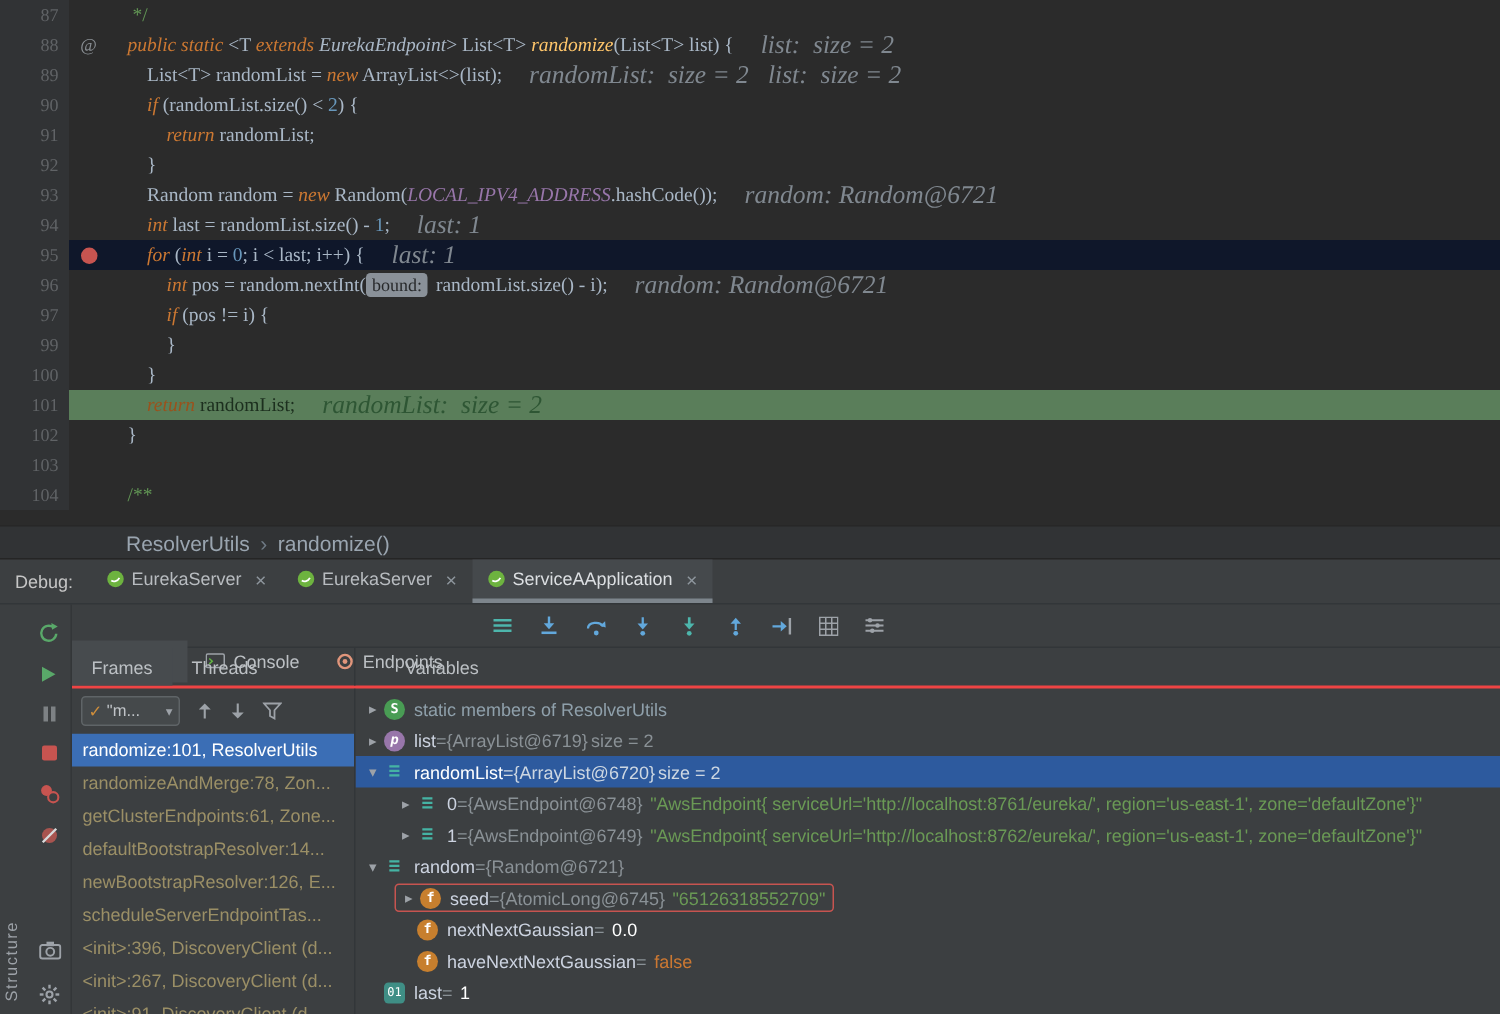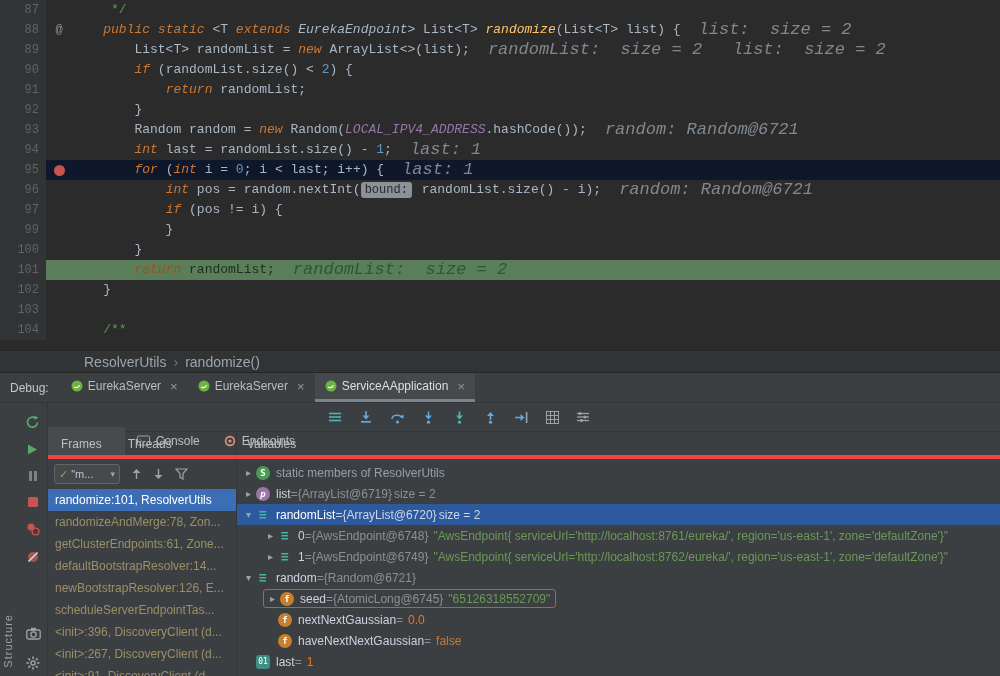--- a/index.html
+++ b/index.html
@@ -1,21 +1,21 @@
 <!DOCTYPE html>
 <html><head>
 <meta charset="utf-8">
 <style>
   html,body{margin:0;padding:0;background:#1e1e1e;}
   .screen{position:relative;width:1000px;height:676px;background:#2b2b2b;overflow:hidden;
           font-family:"Liberation Sans",sans-serif;color:#a9b7c6;}
 
   
   .editor{position:absolute;top:0;left:0;width:100%;height:350px;overflow:hidden;background:#2b2b2b;}
-  .cl{display:flex;height:20px;font-family:Liberation Mono, monospace;font-size:13px;line-height:20px;}
+  .cl{display:flex;height:20px;font-family:Liberation Serif, serif;font-size:13px;line-height:20px;}
   .num{width:46px;flex:none;text-align:right;padding-right:7px;color:#606366;background:#313335;
        font-size:12px;box-sizing:border-box;}
   .rest{flex:1;display:flex;align-items:center;min-width:0;}
   .gi{width:26px;flex:none;display:flex;align-items:center;justify-content:center;color:#8a8f94;font-size:12px;}
   .bpdot{width:11px;height:11px;border-radius:50%;background:#c75450;}
   .ct{white-space:pre;}
   .sg-d{color:#a9b7c6}
   .sg-k{color:#cc7832;font-style:italic}
   .sg-m{color:#ffc66b;font-style:italic}
   .sg-cm{color:#629755}
@@ -53,21 +53,21 @@
   .iconstrip{position:absolute;top:30px;left:18px;width:30px;bottom:0;border-right:1px solid #333638;
              display:flex;flex-direction:column;align-items:center;padding-top:12px;gap:14px;box-sizing:border-box;}
   .iconstrip .bottom{position:absolute;bottom:6px;left:0;width:30px;display:flex;flex-direction:column;
                      gap:16px;align-items:center;}
   .dbg-main{position:absolute;top:30px;left:48px;right:0;bottom:0;display:flex;flex-direction:column;}
   .tbar{height:29px;flex:none;border-bottom:1px solid #323639;display:flex;align-items:center;box-sizing:border-box;}
   .vtab{height:100%;display:flex;align-items:center;gap:6px;padding:0 12px;color:#bcc0c4;}
   .vtab.sel{background:#474b4e;}
   .tbicons{display:flex;align-items:center;gap:7px;margin-left:16px;}
   .tbi{width:24px;height:22px;display:flex;align-items:center;justify-content:center;}
-  .subbar{height:27px;flex:none;border-bottom:4px solid #ef4444;display:flex;box-sizing:border-box;}
+  .subbar{height:27px;flex:none;border-bottom:2px solid #ef4444;display:flex;box-sizing:border-box;gap:23px;}
   .frames-head{width:189px;flex:none;display:flex;border-right:1px solid #323639;box-sizing:border-box;}
   .ftab{height:100%;display:flex;align-items:center;padding:0 13px;color:#bcc0c4;}
   .ftab.sel{background:#474b4e;}
   .vars-head{flex:1;display:flex;align-items:center;padding-left:10px;color:#bcc0c4;}
 
   .content{flex:1;display:flex;overflow:hidden;}
   .frames-pane{width:189px;flex:none;border-right:1px solid #323639;display:flex;flex-direction:column;
                overflow:hidden;box-sizing:border-box;}
   .fcontrols{height:30px;flex:none;display:flex;align-items:center;gap:11px;padding:0 6px;}
   .fcombo{width:66px;height:20px;background:#45494b;border:1px solid #5f6467;border-radius:3px;
@@ -91,21 +91,21 @@
   .ic-S{background:#499c54;}
   .ic-p{background:#9876aa;font-style:italic;}
   .ic-f{background:#c77f2e;}
   .ic-v{background:none;color:#45b3a4;font-size:13px;}
   .ic-01{background:#3f8e85;border-radius:3px;font-size:8px;font-weight:normal;}
   .vname{color:#ccd3e0;}
   .vstatic{color:#8fa0ab;}
   .veq,.vref{color:#8a9196;}
   .vextra{color:#8a9196;margin-left:2px;}
   .vstr{color:#6a9955;margin-left:5px;}
-  .vnum{color:#f97316;}
+  .vnum{color:#ffffff;}
   .vkw{color:#cc7832;}
   .vbox{display:inline-flex;align-items:center;border:1px solid #c75450;border-radius:3px;
         padding:0 5px 0 1px;height:19px;box-sizing:border-box;}
   .vrow.sel .vname{color:#fff;}
   .vrow.sel .veq,.vrow.sel .vref,.vrow.sel .vextra{color:#cdd7e2;}
   .isvg{display:inline-flex;align-items:center;justify-content:center;}
 </style>
 </head>
 <body>
 

